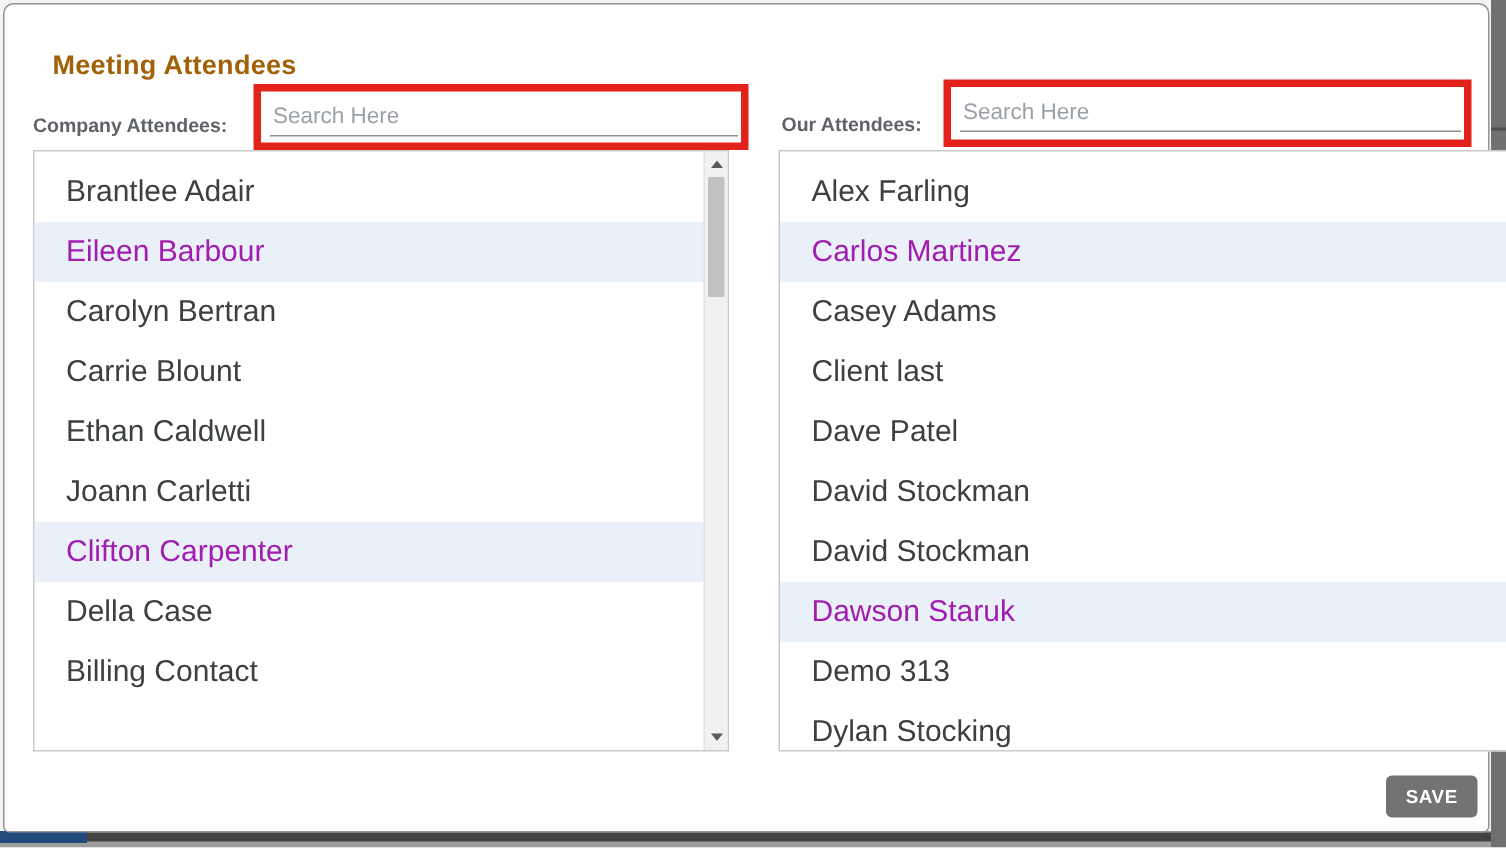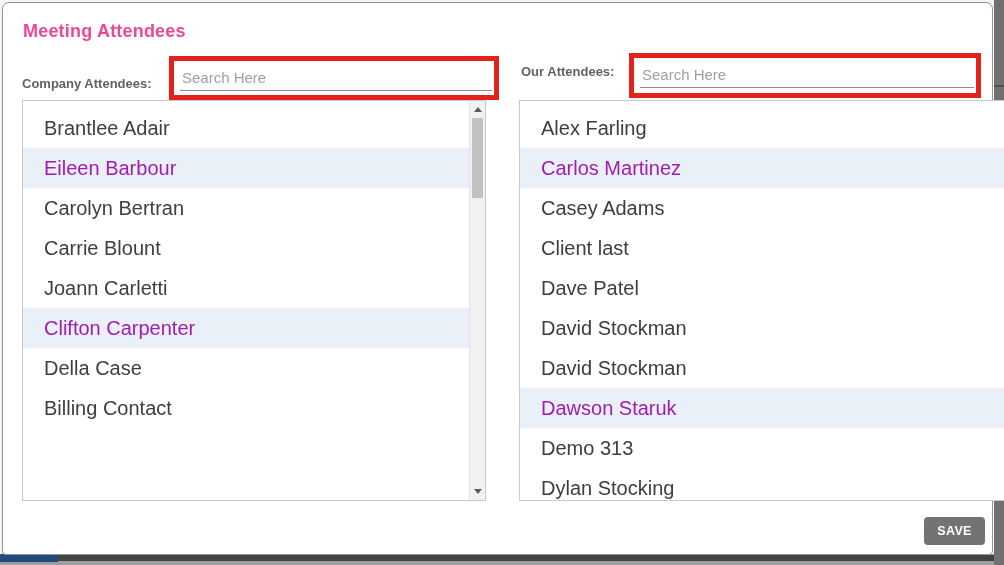--- a/index.html
+++ b/index.html
@@ -22,29 +22,29 @@
   .bg-bottom-strip .dark{position:absolute;left:0;top:1px;width:100%;height:6px;background:#434343;}
   .bg-bottom-strip .blue{position:absolute;left:0;top:0;width:58px;height:8px;background:#234a7d;}
 
   
   .modal{
     position:absolute;left:2px;top:2px;width:989px;height:551px;
     background:#ffffff;border:1px solid #949494;border-radius:7px 7px 4px 4px;
     z-index:2;
   }
   .dialog-title{
-    position:absolute;left:20px;top:18px;margin:0;
-    font-size:18px;font-weight:700;color:#ec4899;letter-spacing:.2px;
+    position:absolute;left:20px;top:18px;margin:12px;
+    font-size:18px;font-weight:700;color:#a16207;letter-spacing:.2px;
   }
 
   .panel-label{
     position:absolute;font-size:13px;font-weight:700;color:#5f6368;
   }
   .label-left{left:19px;top:73px;}
-  .label-right{left:518px;top:61px;}
+  .label-right{left:518px;top:72px;}
 
   
   .search-highlight{
     position:absolute;border:5px solid #e3231b;background:#fff;box-sizing:border-box;
   }
   .hl-left{left:166px;top:53px;width:330px;height:44px;}
   .hl-right{left:626px;top:50px;width:352px;height:45px;}
 
   .search-input{
     display:block;width:calc(100% - 12px);margin:3px 6px 4px 6px;height:26px;
@@ -126,20 +126,21 @@
 
     <span class="panel-label label-left">Company Attendees:</span>
     <div class="search-highlight hl-left">
       <input class="search-input" type="text" placeholder="Search Here" style="">
     </div>
     <div class="listbox list-left">
       <div class="row">Brantlee Adair</div>
         <div class="row selected">Eileen Barbour</div>
         <div class="row">Carolyn Bertran</div>
         <div class="row">Carrie Blount</div>
+        <div class="row">Ethan Caldwell</div>
         <div class="row">Joann Carletti</div>
         <div class="row selected">Clifton Carpenter</div>
         <div class="row">Della Case</div>
         <div class="row">Billing Contact</div>
         <div class="sb">
         <div class="arrow up">
             <span class="tri-up"></span>
           </div>
         <div class="thumb thumb-a"></div>
         <div class="arrow down">

